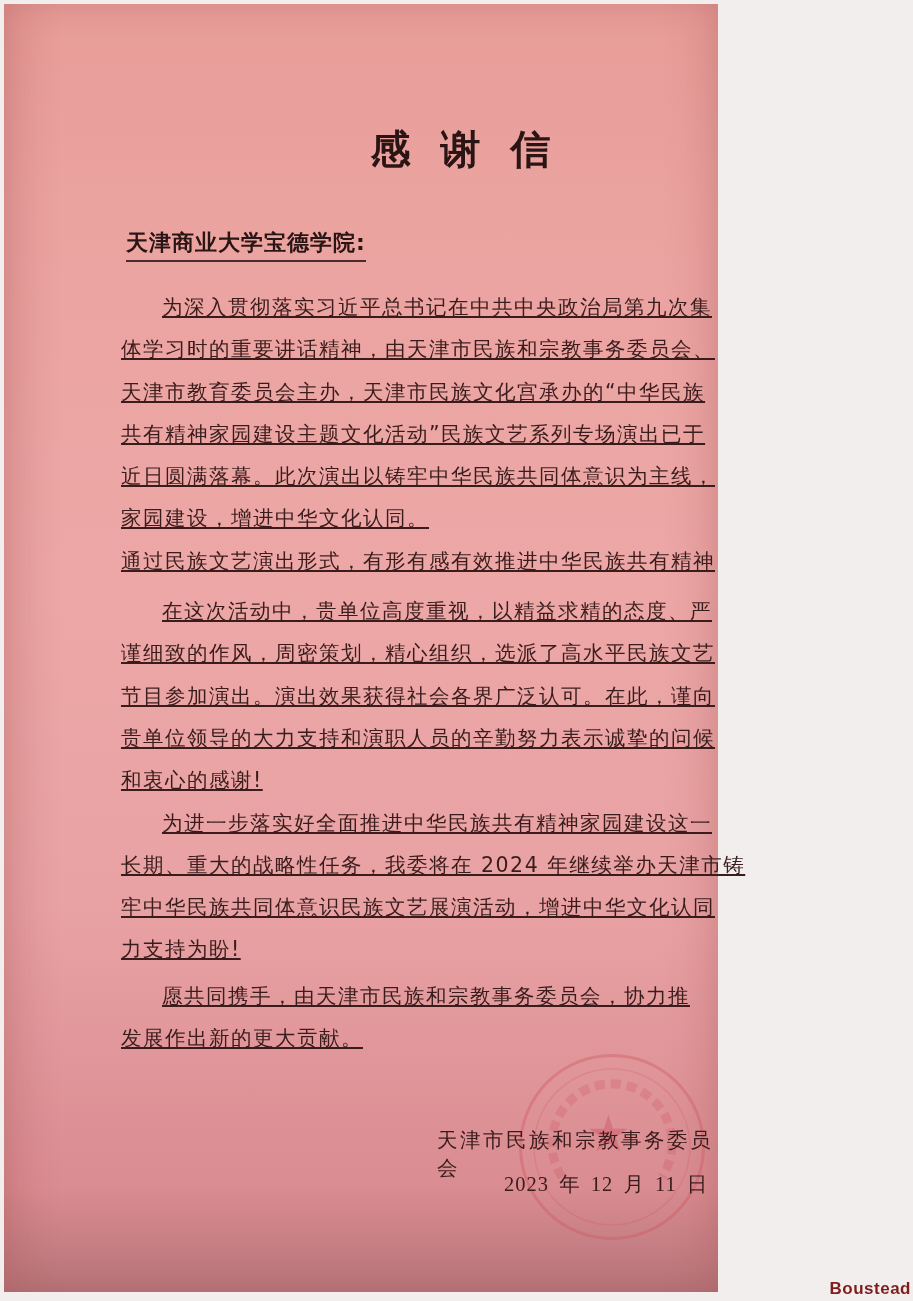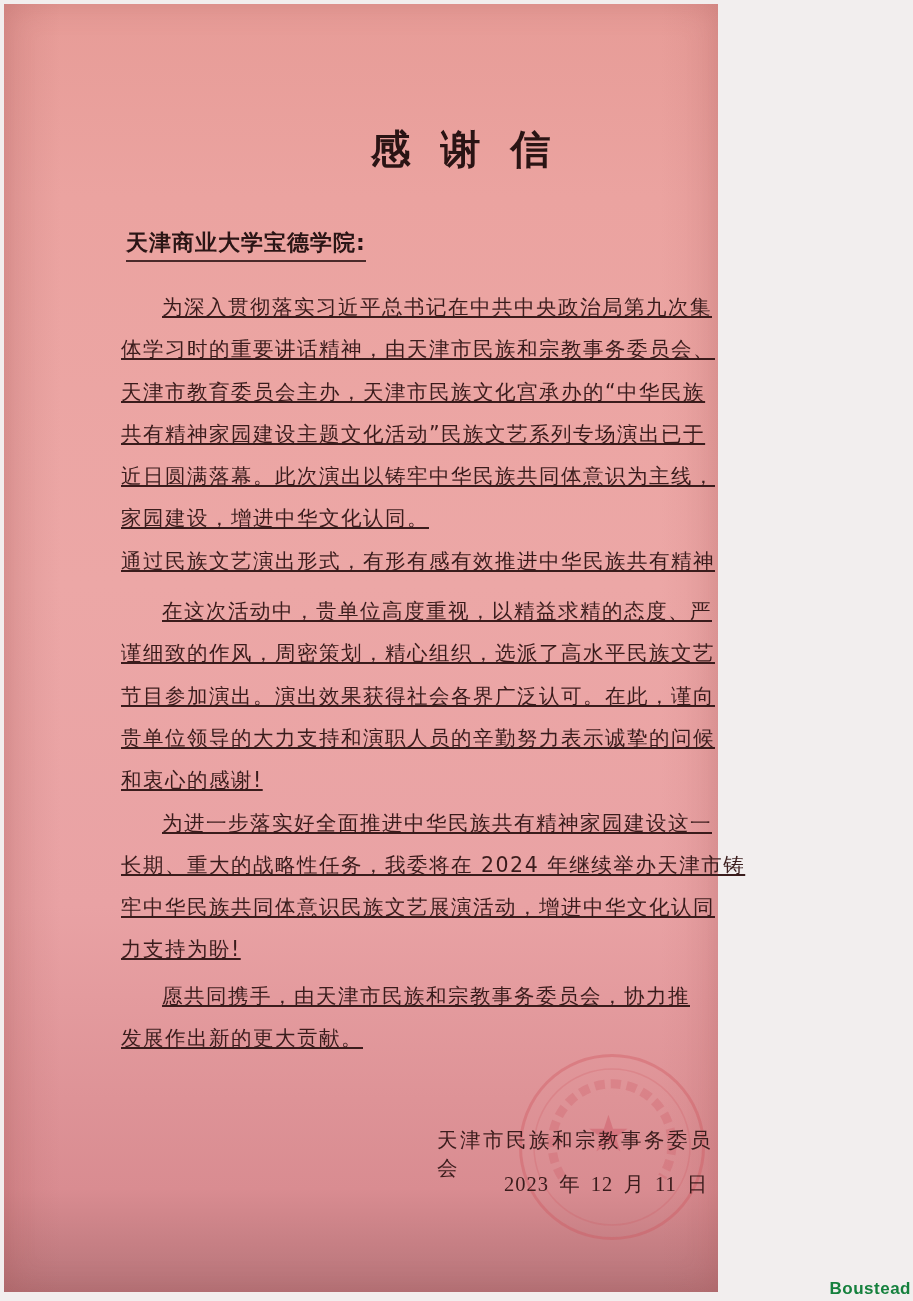--- a/index.html
+++ b/index.html
@@ -114,21 +114,21 @@
       left: 0; top: 0;
       width: 180px; height: 180px;
     }
     .watermark {
       position: absolute;
       right: 2px;
       bottom: 2px;
       font-family: "Liberation Sans", sans-serif;
       font-weight: bold;
       font-size: 17px;
-      color: #15803d;
+      color: #7f1d1d;
       letter-spacing: 0.5px;
       z-index: 3;
     }
   </style>
 </head>
 <body>
 
 <div class="page">
 
   <div class="title">感谢信</div>

